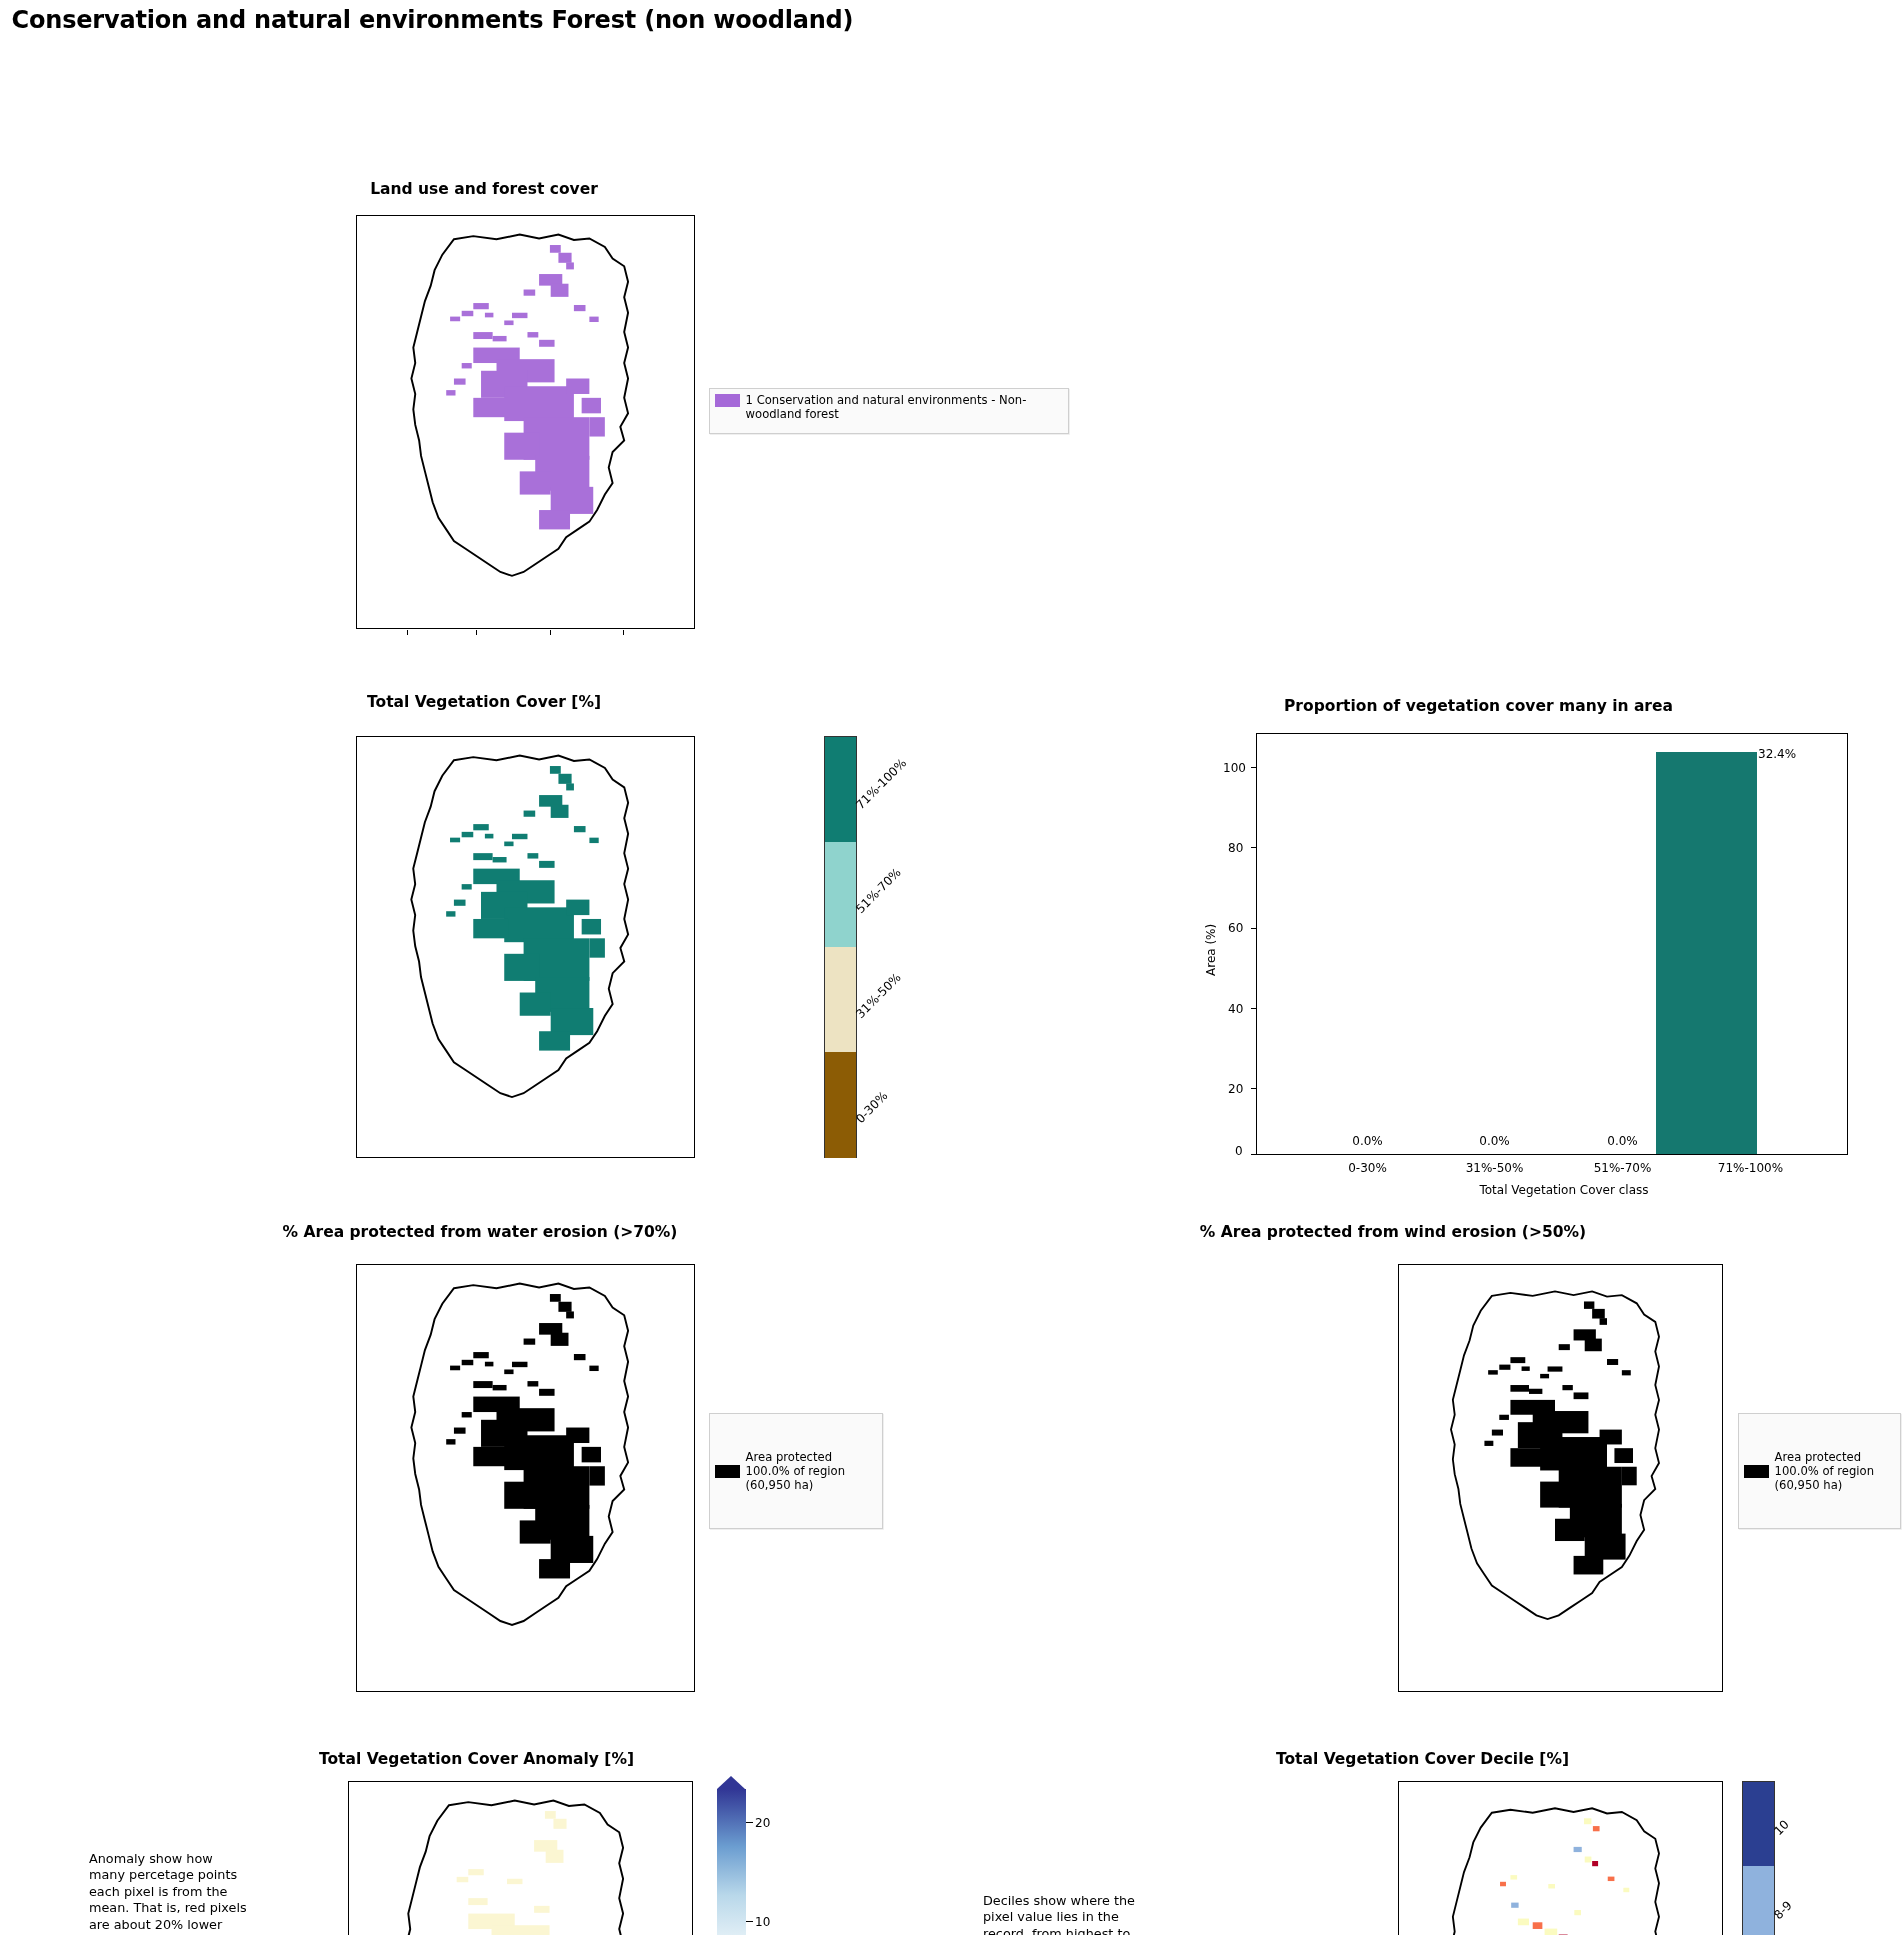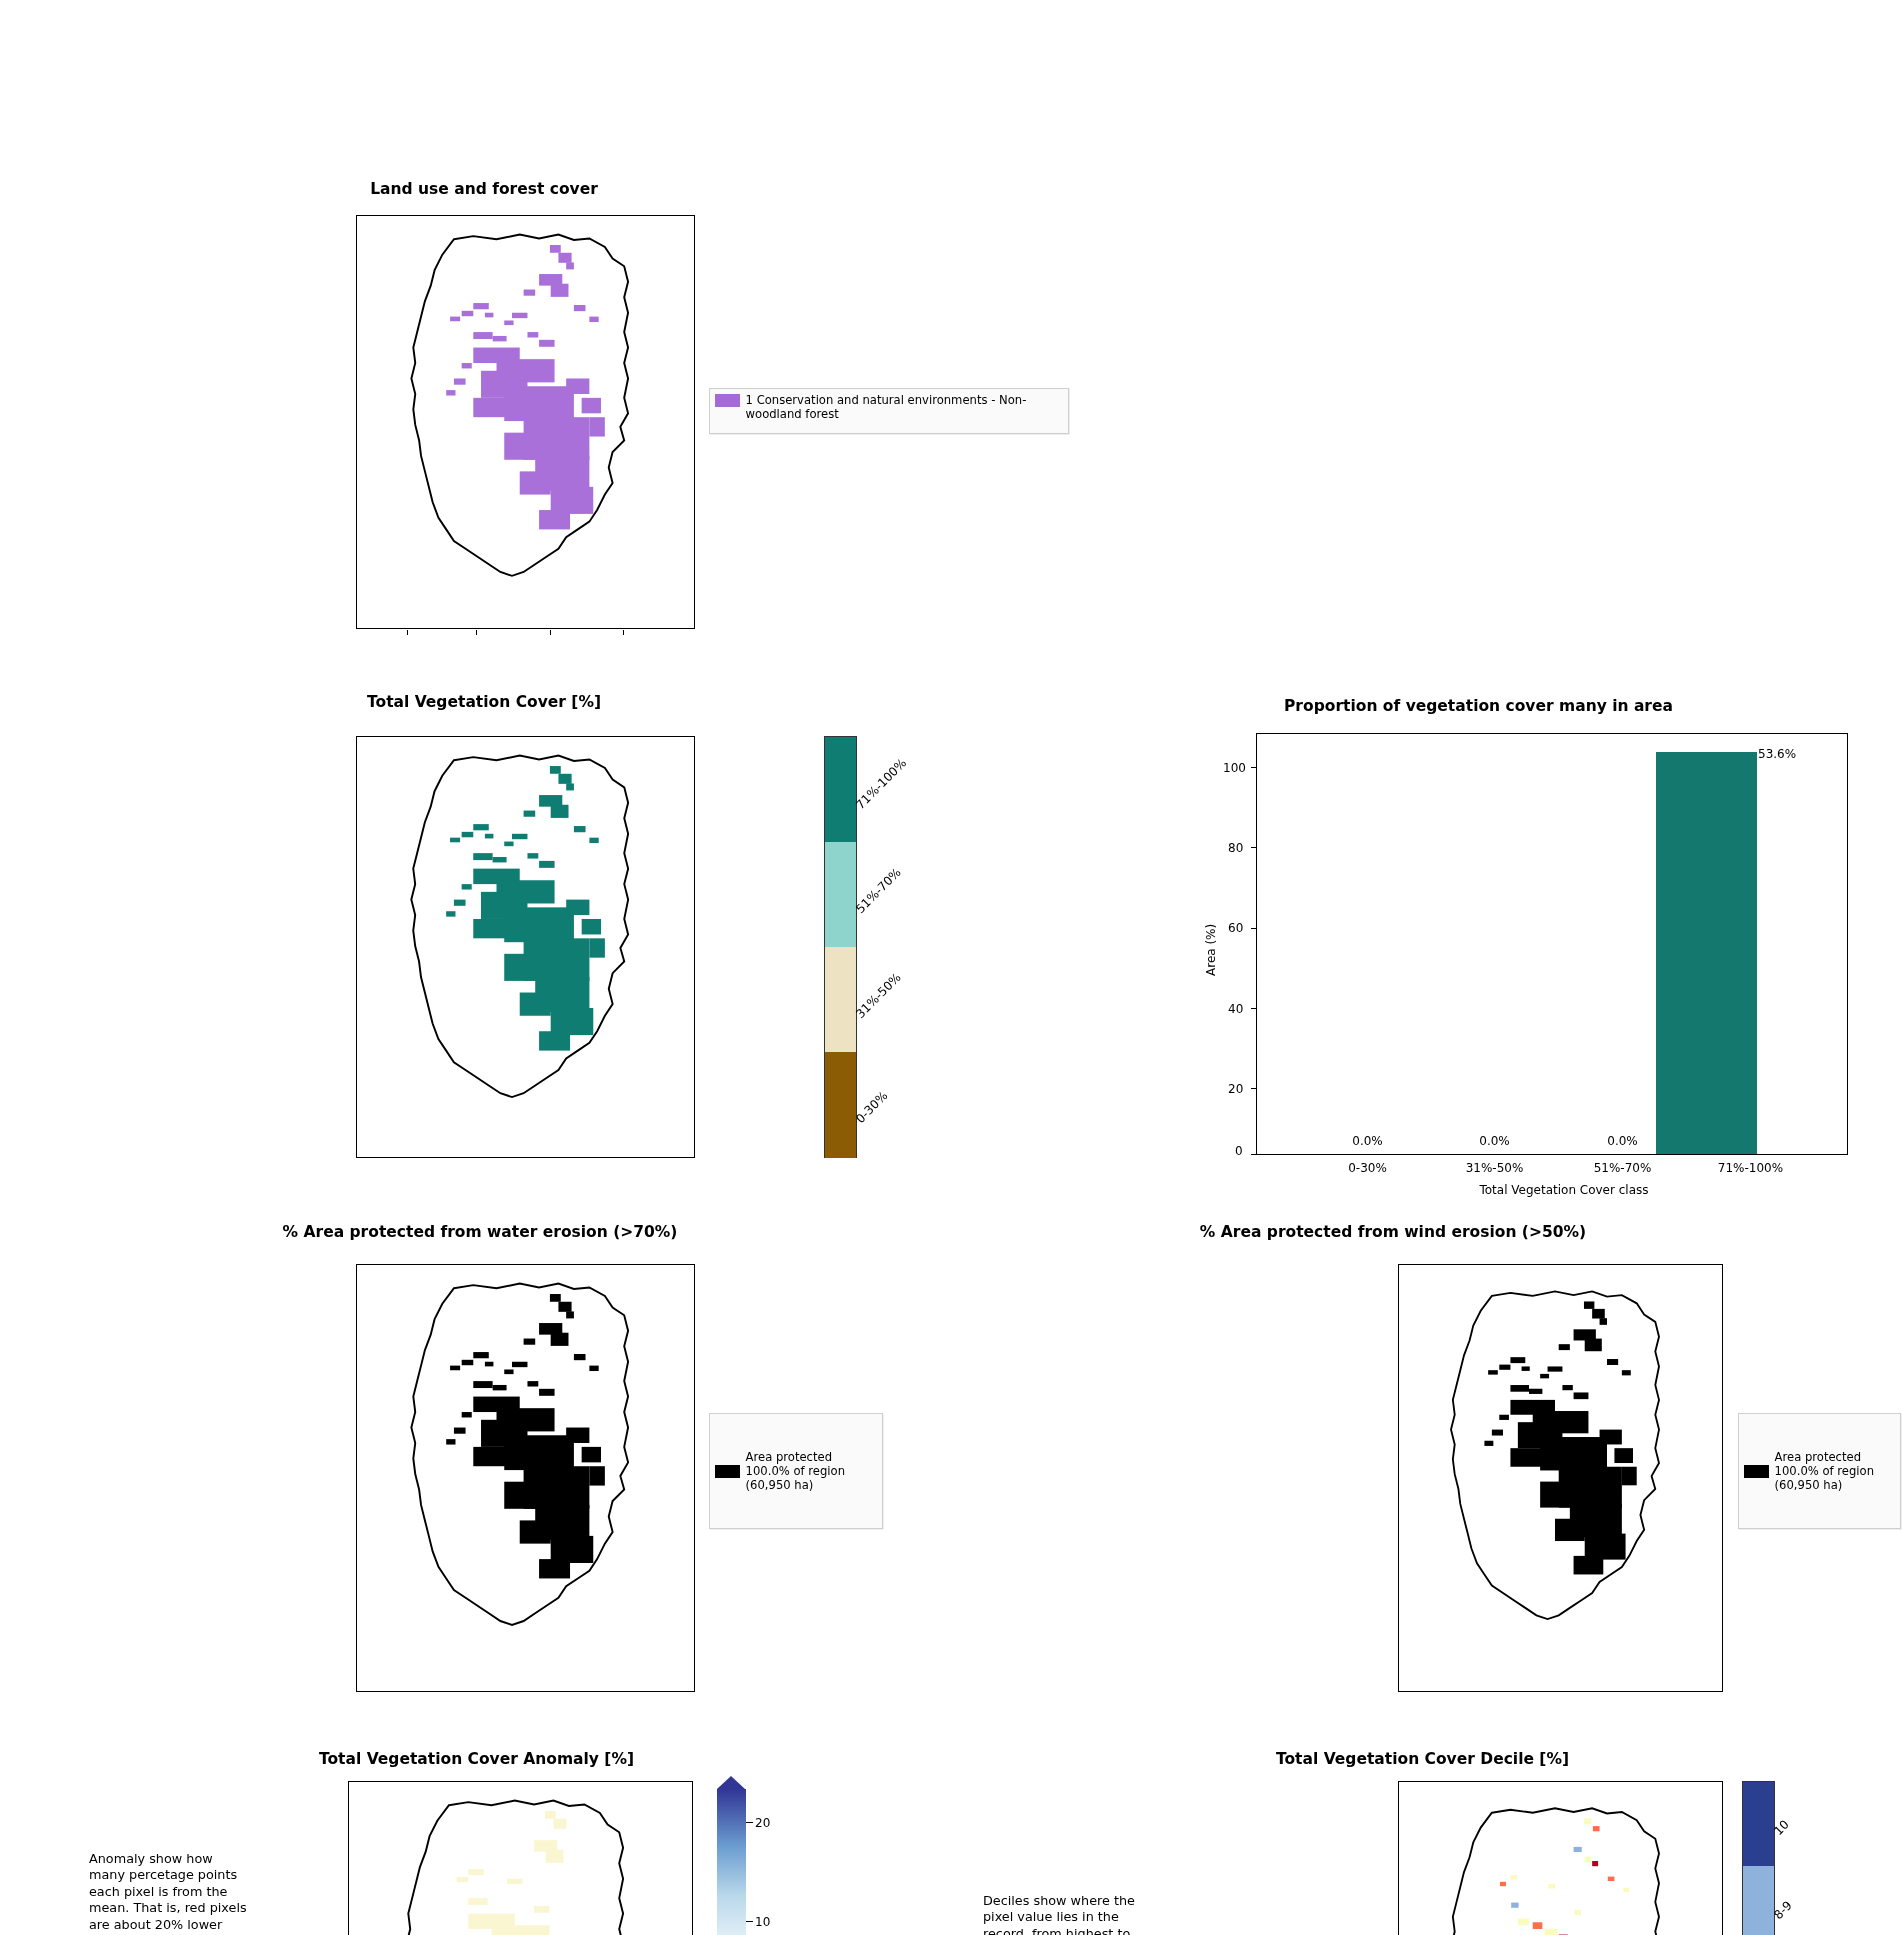--- a/index.html
+++ b/index.html
@@ -127,20 +127,21 @@
     white-space: nowrap;
     text-align: center;
   }
   .tickmark { position: absolute; background: #000; }
 </style>
 </head>
 <body>
 
 <div class="page">
 
+  <div id="page-title">Conservation and natural environments Forest (non woodland)</div>
 
   <div class="panel-title" style="left:271px; top:180px; width:426px;">Land use and forest cover</div>
 
 
   <div class="map-frame" style="left:356px; top:215px; width:339px; height:414px;">
     <svg width="339" height="414" viewBox="0 0 875 1070">
 
       <path d="M250 60 L300 52 L360 60 L420 48 L470 58 L520 48 L560 62 L600 58 L640 80 L660 110
                L690 130 L700 170 L690 210 L700 250 L690 300 L700 340 L690 380 L700 420 L690 470
                L700 510 L680 545 L690 580 L660 610 L650 650 L660 690 L640 720 L620 760 L600 790
@@ -286,21 +287,21 @@
   <div class="tickmark" style="left:1251px; top:1154px; width:5.4px; height:1.2px;"></div>
 
   <div class="tick-label" style="left:1329px; top:1161px; width:77px; text-align:center;">0-30%</div>
   <div class="tick-label" style="left:1456px; top:1161px; width:77px; text-align:center;">31%-50%</div>
   <div class="tick-label" style="left:1584px; top:1161px; width:77px; text-align:center;">51%-70%</div>
   <div class="tick-label" style="left:1712px; top:1161px; width:77px; text-align:center;">71%-100%</div>
 
   <div class="bar-value" style="left:1329px; top:1134px; width:77px;">0.0%</div>
   <div class="bar-value" style="left:1456px; top:1134px; width:77px;">0.0%</div>
   <div class="bar-value" style="left:1584px; top:1134px; width:77px;">0.0%</div>
-  <div class="bar-value" style="left:1758px; top:747px; width:93px; text-align:left;">53.6%</div>
+  <div class="bar-value" style="left:1758px; top:747px; width:93px; text-align:left;">32.4%</div>
 
   <div class="axis-xlabel" style="left:1421px; top:1183px; width:286px;">Total Vegetation Cover class</div>
   <div class="axis-ylabel" style="left:1204px; top:976px;">Area (%)</div>
 
   <div class="panel-title" style="left:240px; top:1223px; width:480px;">% Area protected from water erosion (&gt;70%)</div>
 
   <div class="map-frame" style="left:356px; top:1264px; width:339px; height:428px;">
     <svg width="339" height="428" viewBox="0 0 875 1106">
       <path d="M250 60 L300 52 L360 60 L420 48 L470 58 L520 48 L560 62 L600 58 L640 80 L660 110
                L690 130 L700 170 L690 210 L700 250 L690 300 L700 340 L690 380 L700 420 L690 470

